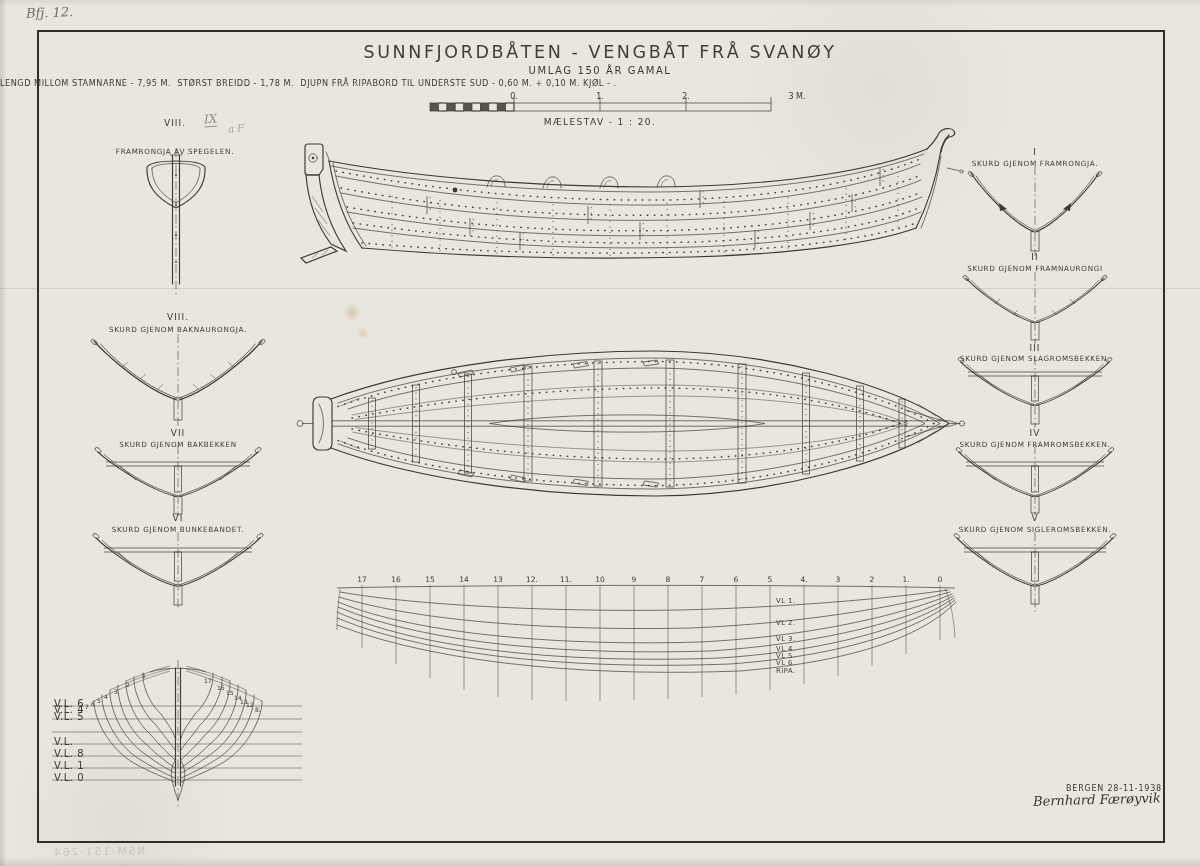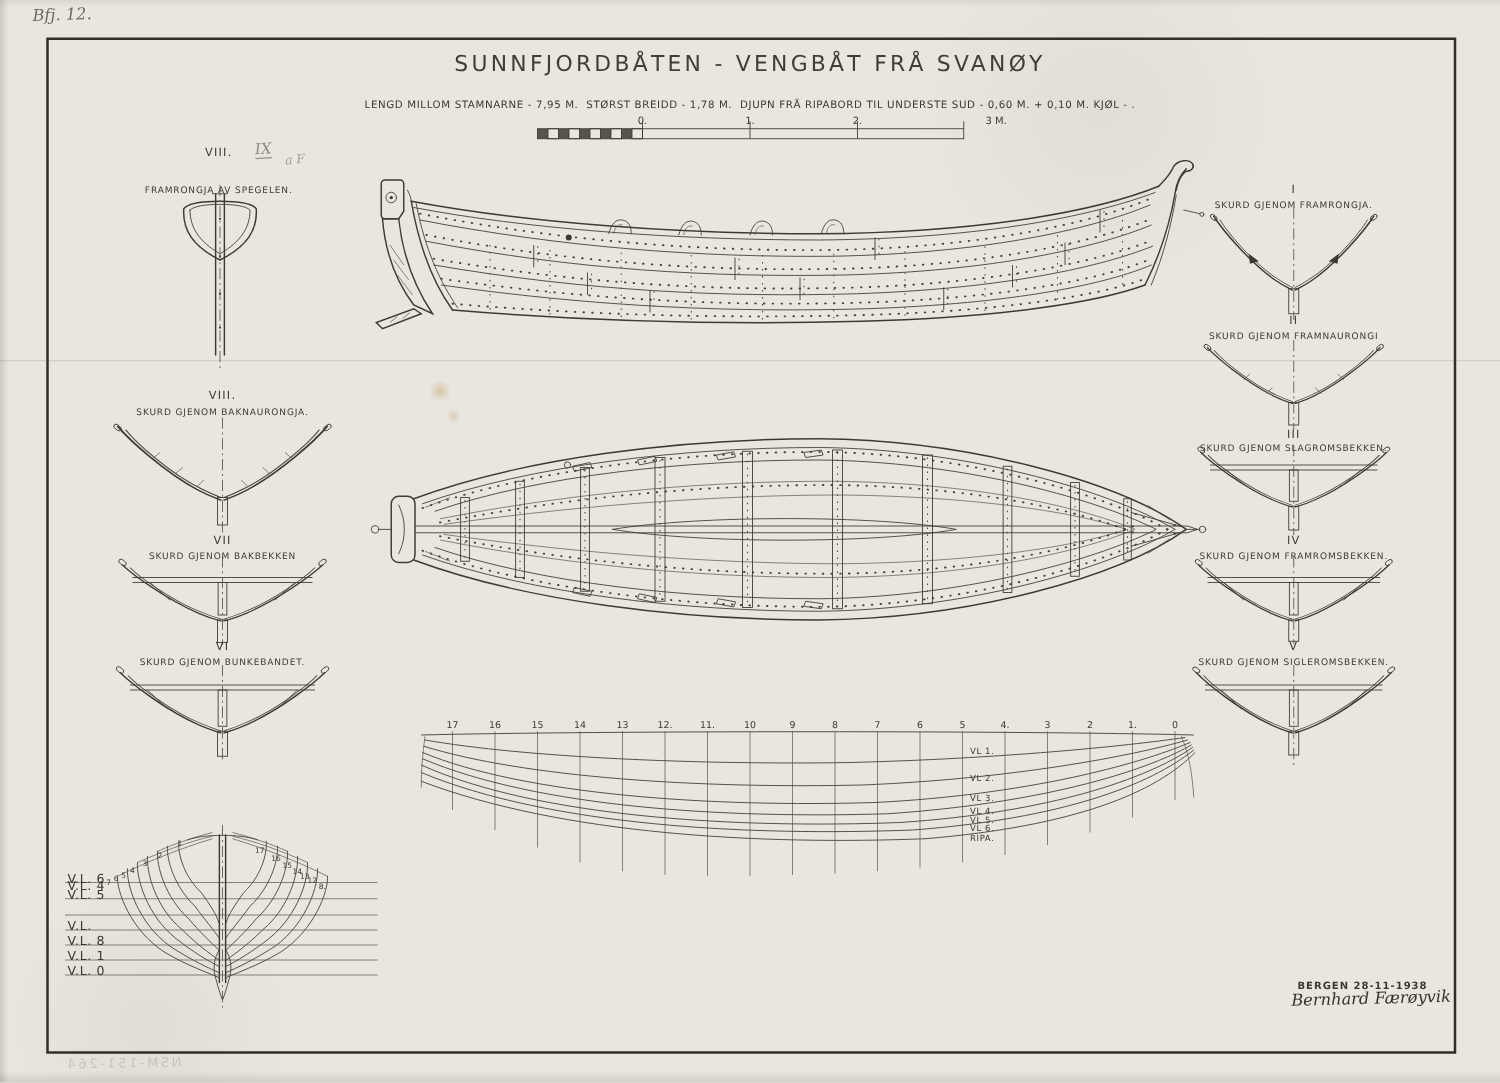--- a/index.html
+++ b/index.html
@@ -18,32 +18,32 @@
   }
   .frame{position:absolute;left:37px;top:30px;width:1124px;height:809px;border:2.3px solid #302e29;}
   .crease{position:absolute;left:0;top:288px;width:1200px;height:1px;background:rgba(110,105,92,.18);}
   svg{position:absolute;left:0;top:0;}
   .lbl{position:absolute;white-space:nowrap;}
   .ctr{transform:translateX(-50%);text-align:center;}
   .num{font-size:9px;letter-spacing:1px;}
   .seclbl{font-size:7.2px;letter-spacing:.7px;}
   .title{left:0;right:0;top:42px;text-align:center;font-size:17.5px;letter-spacing:2.6px;color:#403e38;}
   .subtitle{left:0;right:0;top:65px;text-align:center;font-size:10px;letter-spacing:1.6px;}
-  .dims{left:0;right:0;top:78px;text-align:center;font-size:8.2px;letter-spacing:.5px;white-space:pre;}
+  .dims{left:0;right:0;top:78px;text-align:left;font-size:8.2px;letter-spacing:.5px;white-space:pre;}
   .scalecap{left:0;right:0;top:117px;text-align:center;font-size:9px;letter-spacing:1.4px;}
   .sct{font-size:8px;top:92px;}
   .st{font-size:7.5px;top:575px;transform:translateX(-50%);}
   .wl{font-size:6.8px;letter-spacing:.5px;left:776px;}
   .bwl{font-size:10px;letter-spacing:.5px;left:54px;}
   .bst{font-size:6px;}
   .pencil{font-family:"DejaVu Serif","Liberation Serif",serif;font-style:italic;color:#8f897b;}
   .archive{left:26px;top:5px;font-size:13px;transform:rotate(-2deg);color:#6f6a5e;}
   .px{left:204px;top:112px;font-size:12px;border-bottom:1.2px solid #97917f;transform:rotate(-4deg);}
   .px2{left:228px;top:123px;font-size:10px;opacity:.75;transform:rotate(-6deg);}
-  .sig-date{left:1038px;top:784px;font-size:8px;letter-spacing:.8px;font-weight:bold;}
+  .sig-date{left:1066px;top:784px;font-size:8px;letter-spacing:.8px;}
   .sig-name{left:1033px;top:792px;font-family:"DejaVu Serif","Liberation Serif",serif;font-style:italic;font-size:13px;color:#35332e;transform:rotate(-1.5deg);}
   .stamp{left:52px;top:845px;font-size:10.5px;letter-spacing:2px;color:rgba(125,115,98,.26);transform:scaleX(-1) rotate(1deg);}
   
   .o{stroke:#3c3a34;stroke-width:1.15;fill:none;stroke-linecap:round;}
   .i{stroke:#4a483f;stroke-width:.75;fill:none;stroke-linecap:round;}
   .f{stroke:#3c3a34;stroke-width:.7;fill:none;}
   .thin{stroke:#55534a;stroke-width:.55;fill:none;}
   .dots{stroke:#45433c;stroke-width:1.5;fill:none;stroke-dasharray:.5 6.5;stroke-linecap:round;}
   .dotv{stroke:#4a483f;stroke-width:.85;fill:none;stroke-dasharray:1.2 4.4;}
   .cl{stroke:#5a574e;stroke-width:.7;fill:none;stroke-dasharray:9 3 1.6 3;}
@@ -415,25 +415,27 @@
       <ellipse class="f" cx="-78" cy="-2" rx="3.2" ry="1.8" transform="rotate(35 -78 -2)"></ellipse>
       <ellipse class="f" cx="78" cy="-2" rx="3.2" ry="1.8" transform="rotate(-35 78 -2)"></ellipse>
       <rect class="f" x="-4" y="47" width="8" height="19"></rect>
       <line class="cl" x1="0" y1="-6" x2="0" y2="74"></line>
     </g>
   </svg>
 
   <div class="lbl archive pencil">Bfj. 12.</div>
 
   <div class="lbl title">SUNNFJORDBÅTEN - VENGBÅT FRÅ SVANØY</div>
+  <div class="lbl subtitle">UMLAG 150 ÅR GAMAL</div>
   <div class="lbl dims">LENGD MILLOM STAMNARNE - 7,95 M.  STØRST BREIDD - 1,78 M.  DJUPN FRÅ RIPABORD TIL UNDERSTE SUD - 0,60 M. + 0,10 M. KJØL - .</div>
   <span class="lbl sct ctr" style="left:514px">0.</span>
   <span class="lbl sct ctr" style="left:600px">1.</span>
   <span class="lbl sct ctr" style="left:686px">2.</span>
   <span class="lbl sct ctr" style="left:797px">3 M.</span>
+  <div class="lbl scalecap">MÆLESTAV - 1 : 20.</div>
 
   <span class="lbl num ctr" style="left:175px;top:118px">VIII.</span>
   <span class="lbl pencil px">IX</span>
   <span class="lbl pencil px2">a F</span>
   <span class="lbl seclbl ctr" style="left:175px;top:147px">FRAMRONGJA AV SPEGELEN.</span>
 
   <span class="lbl num ctr" style="left:178px;top:312px">VIII.</span>
   <span class="lbl seclbl ctr" style="left:178px;top:325px">SKURD GJENOM BAKNAURONGJA.</span>
   <span class="lbl num ctr" style="left:178px;top:428px">VII</span>
   <span class="lbl seclbl ctr" style="left:178px;top:440px">SKURD GJENOM BAKBEKKEN</span>

